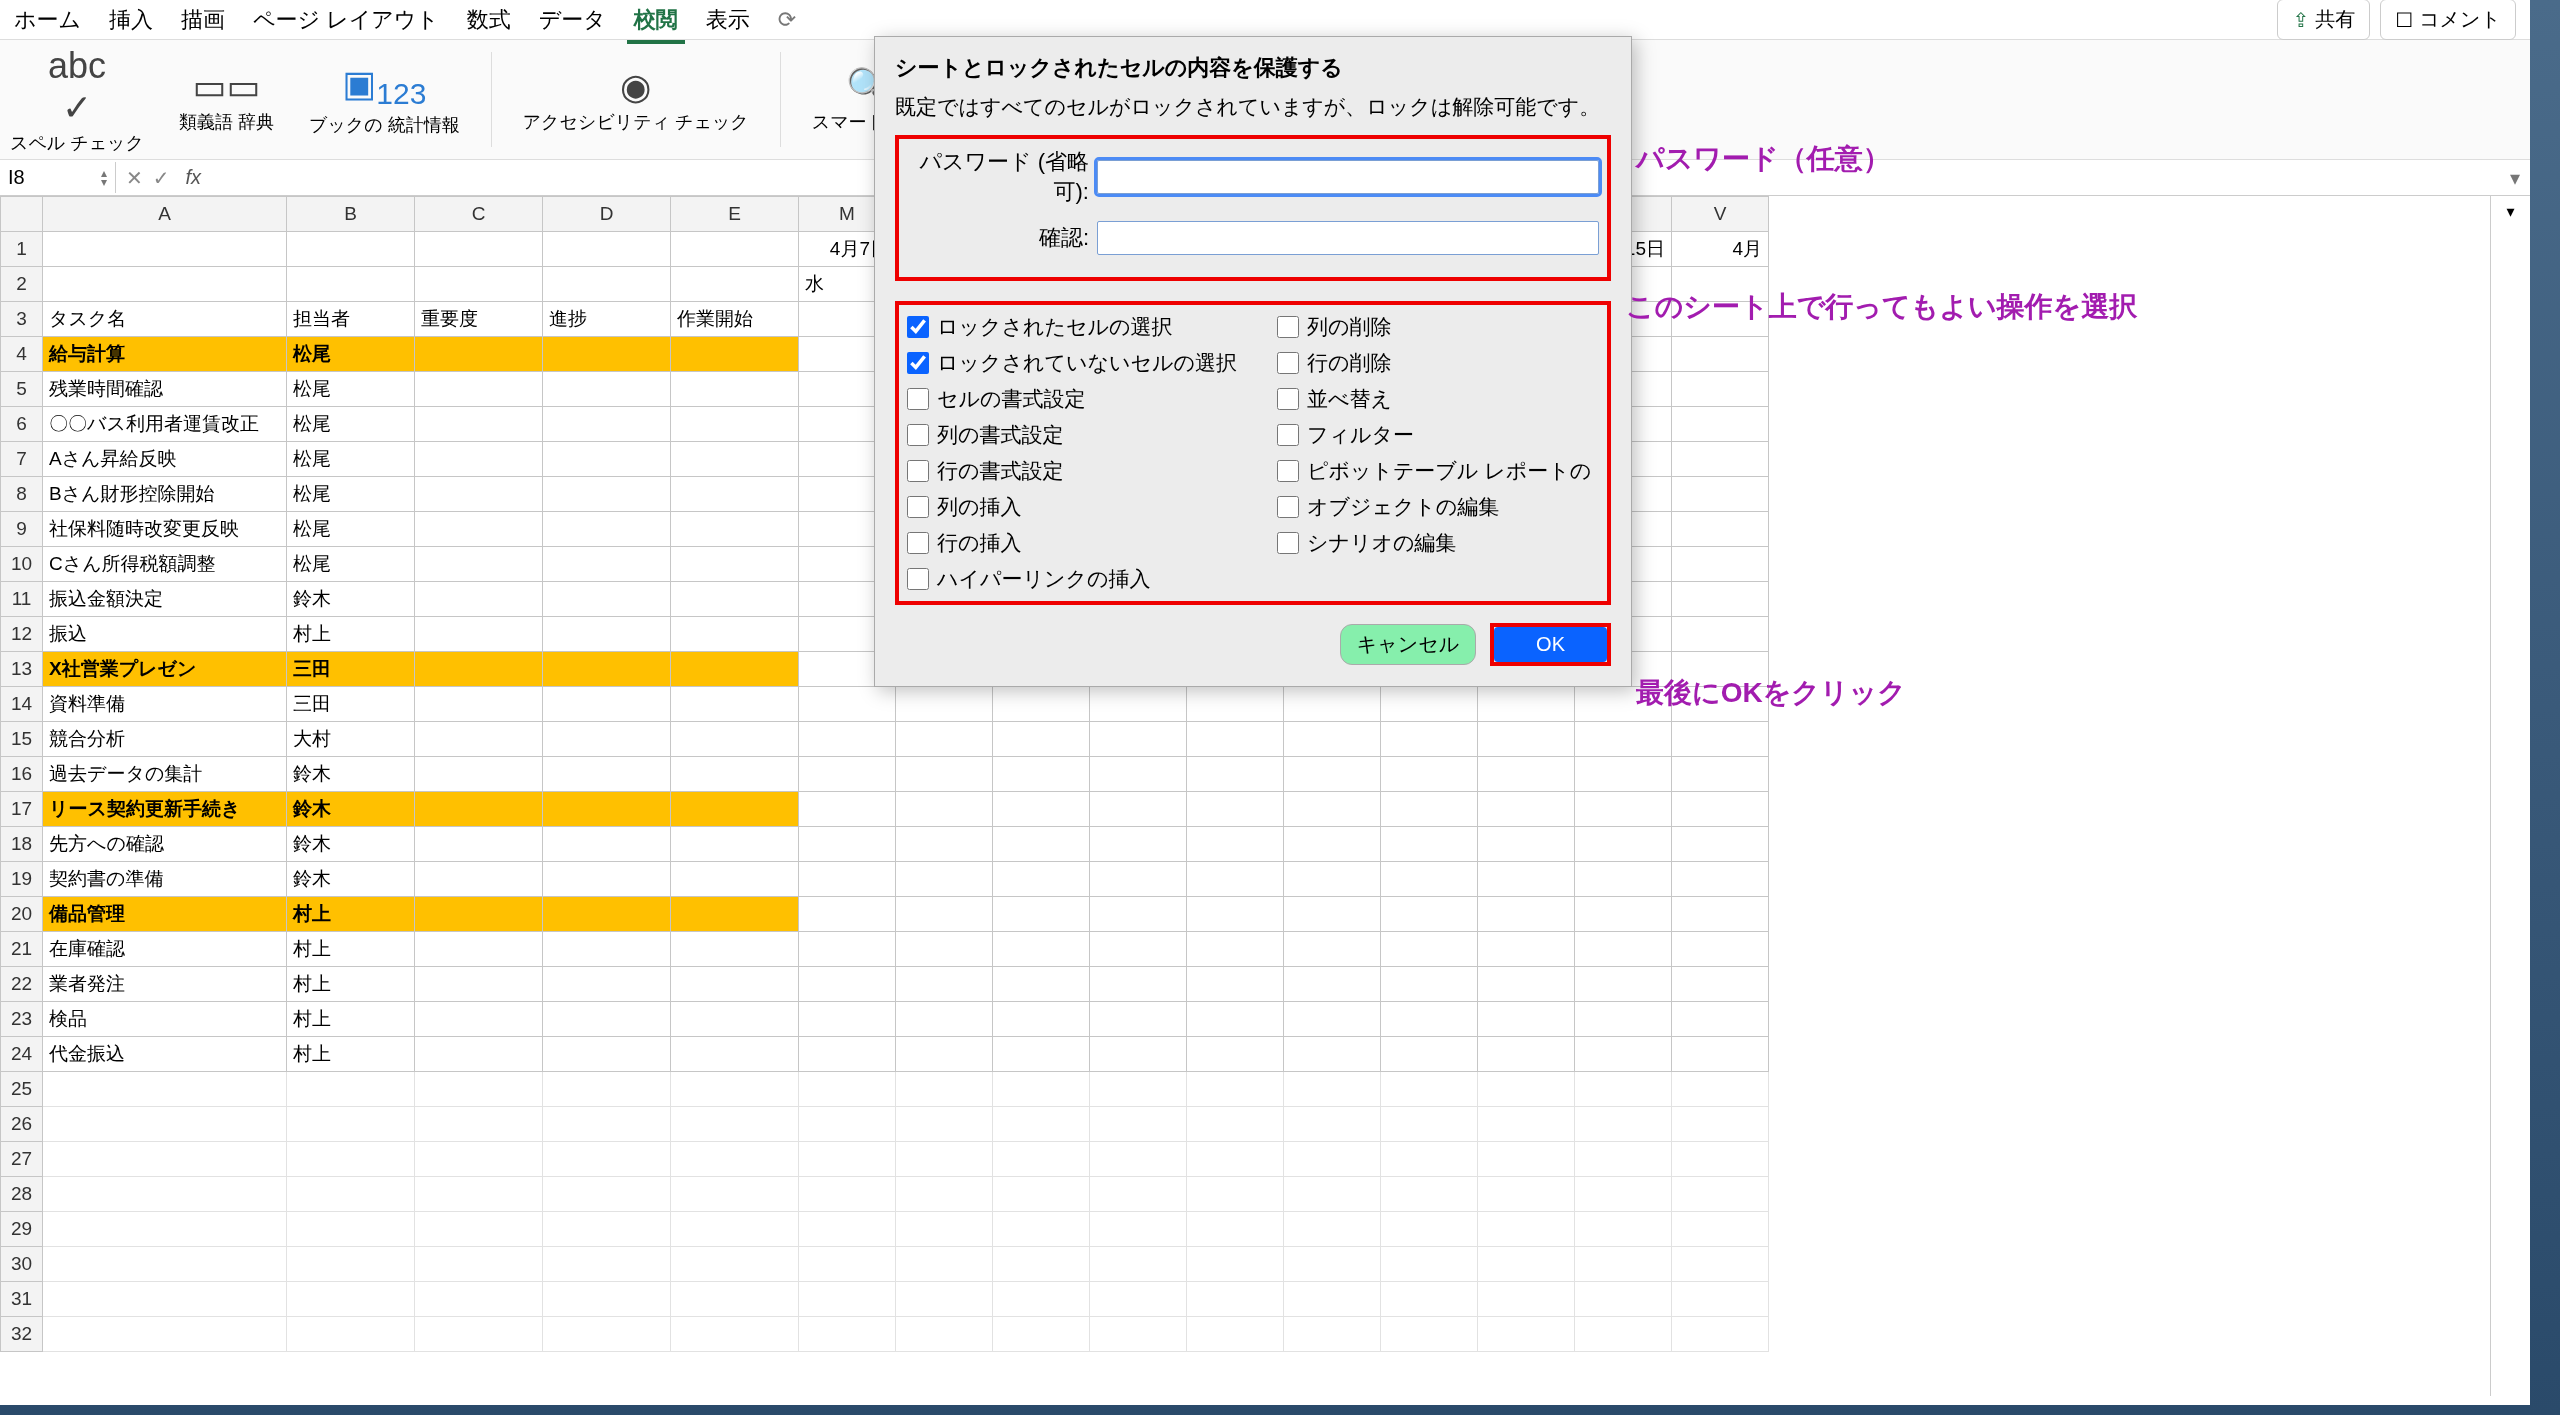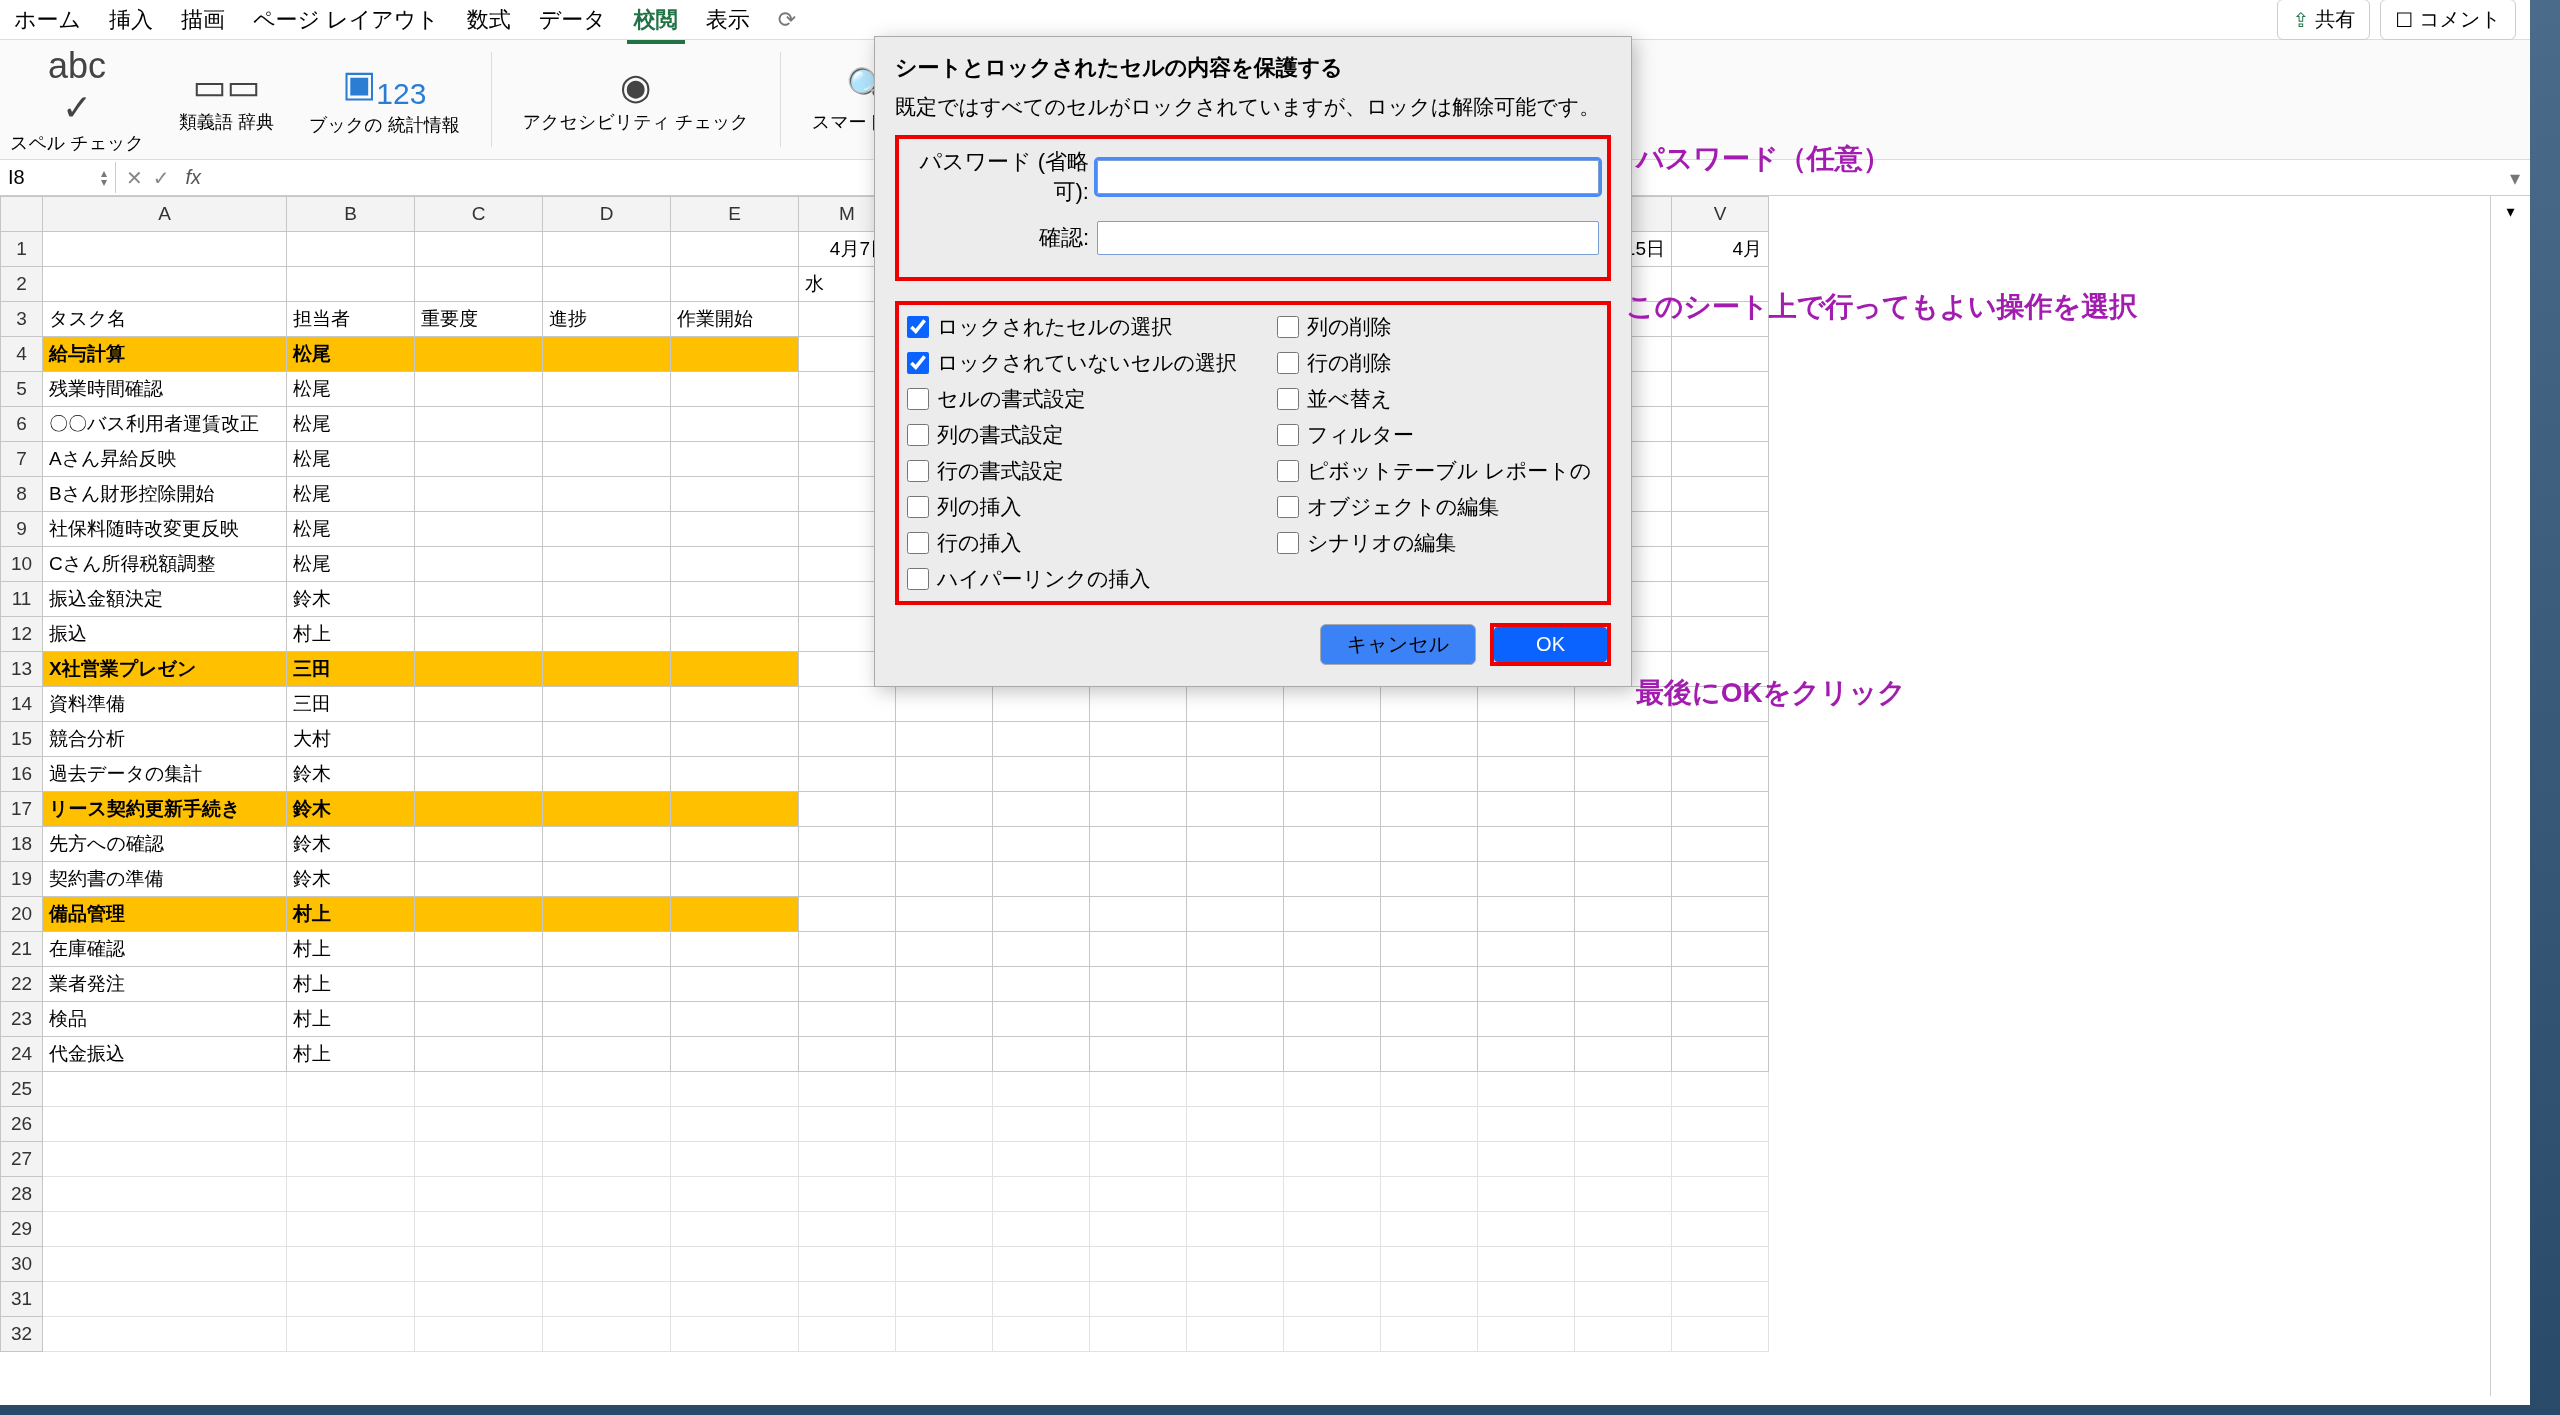--- a/index.html
+++ b/index.html
@@ -50,21 +50,21 @@
 .pwrow label { width: 190px; text-align: right; padding-right: 8px; }
 .pwrow input { flex: 1; height: 34px; border: 1px solid #7a9fd4; border-radius: 2px; padding: 2px 6px; font-size: 20px; }
 .pwrow input.focus { outline: 3px solid #4c8bf5; }
 .permbox { margin-top: 20px; }
 .permbox .permtitle { margin-bottom: 10px; }
 .perm-cols { display: flex; gap: 40px; }
 .perm-col { display: flex; flex-direction: column; gap: 8px; }
 .perm-col label { display: flex; align-items: center; gap: 8px; font-size: 21px; }
 .perm-col input[type=checkbox] { width: 22px; height: 22px; accent-color: #0a63ff; }
 .dlg-btns { display: flex; justify-content: flex-end; gap: 14px; margin-top: 18px; align-items: center; }
-.btn-cancel { background: #3b82f6; border: 1px solid #aaa; border-radius: 6px; padding: 6px 26px; font-size: 20px; cursor: pointer; }
+.btn-cancel { background: #86efac; border: 1px solid #aaa; border-radius: 12px; padding: 6px 16px; font-size: 20px; cursor: pointer; }
 .btn-ok { background: #0a63ff; color: #fff; border: none; border-radius: 4px; padding: 6px 42px; font-size: 20px; cursor: pointer; }
 .btn-ok-outer { border: 4px solid #e00; display:inline-block; }
 
 
 .anno { position: absolute; color: #a21caf; font-weight: bold; font-size: 28px; }
 .sidecol { position:absolute; right:0; top:196px; width:40px; height:1200px; border-left:1px solid #ccc; display:flex; align-items:flex-start; justify-content:center; padding-top:6px;}
 </style>
 </head>
 <body>
 

